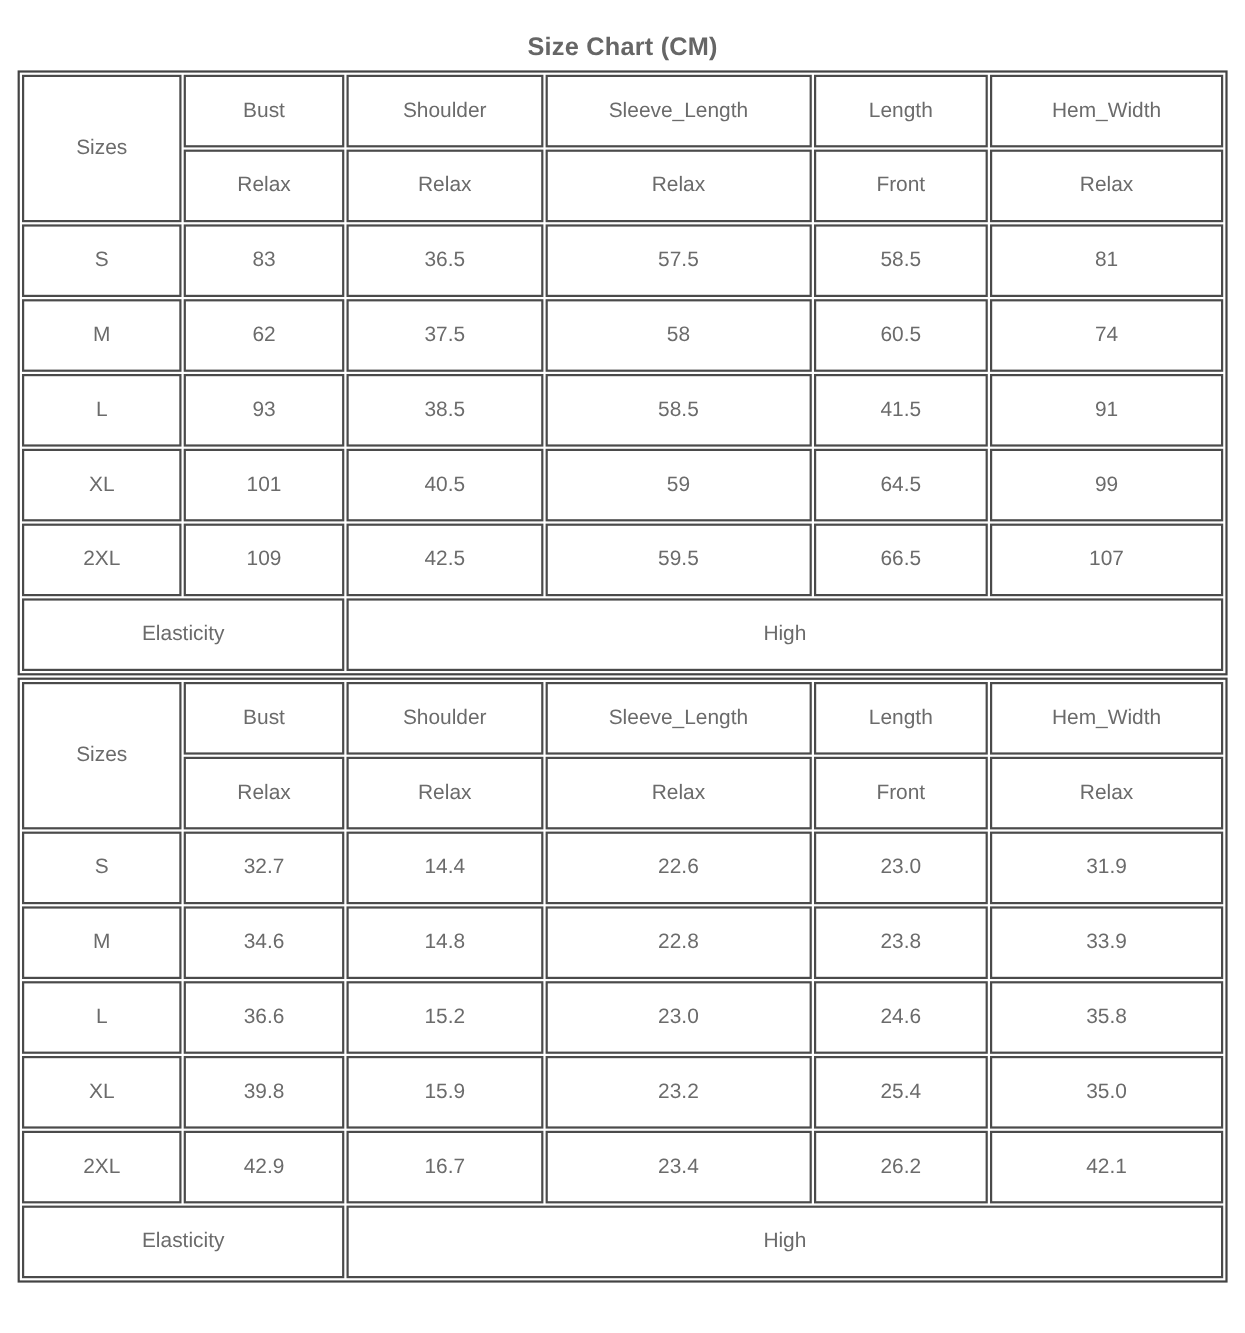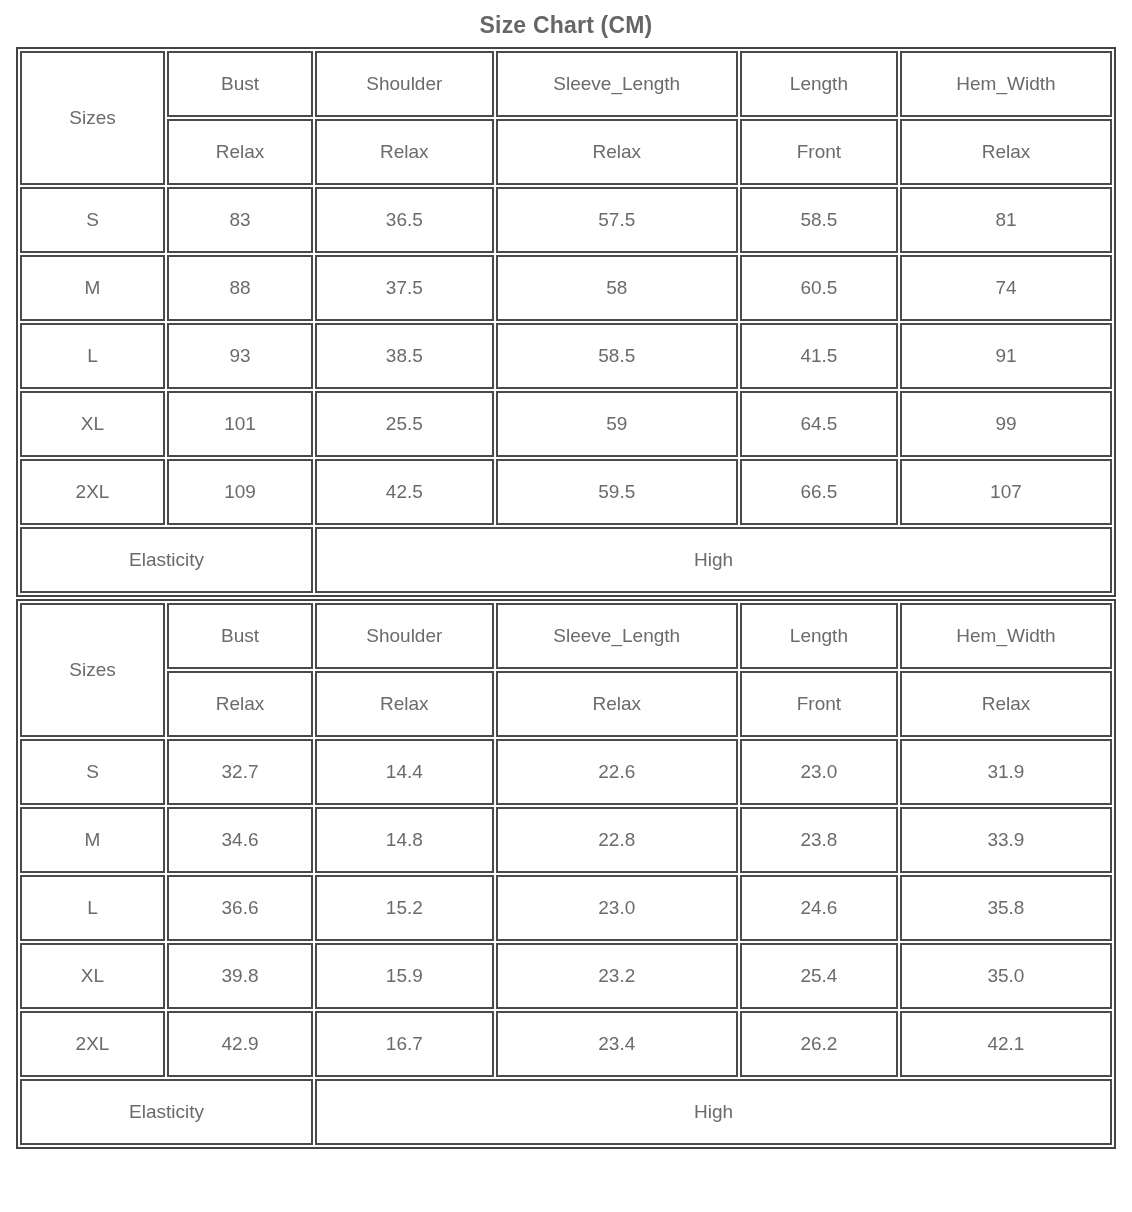--- a/index.html
+++ b/index.html
@@ -4,21 +4,21 @@
 <style>
   html, body {
     margin: 0;
     padding: 0;
     background: #ffffff;
     font-family: "Liberation Sans", "DejaVu Sans", sans-serif;
     color: #6b6b6b;
   }
   .page {
     width: 1100px;
-    margin: 0 auto;
+    margin: 17px auto;
     padding-top: 6px;
     padding-bottom: 10px;
   }
   .chart-title {
     text-align: center;
     font-size: 23px;
     font-weight: bold;
     color: #666666;
     margin: 6px 0 8px 0;
     letter-spacing: 0.2px;
@@ -86,38 +86,38 @@
         <tr>
           <td>S</td>
           <td>83</td>
           <td>36.5</td>
           <td>57.5</td>
           <td>58.5</td>
           <td>81</td>
         </tr>
         <tr>
           <td>M</td>
-          <td>88</td>
+          <td>62</td>
           <td>37.5</td>
           <td>58</td>
           <td>60.5</td>
           <td>74</td>
         </tr>
         <tr>
           <td>L</td>
           <td>93</td>
           <td>38.5</td>
           <td>58.5</td>
           <td>41.5</td>
           <td>91</td>
         </tr>
         <tr>
           <td>XL</td>
           <td>101</td>
-          <td>25.5</td>
+          <td>40.5</td>
           <td>59</td>
           <td>64.5</td>
           <td>99</td>
         </tr>
         <tr>
           <td>2XL</td>
           <td>109</td>
           <td>42.5</td>
           <td>59.5</td>
           <td>66.5</td>

